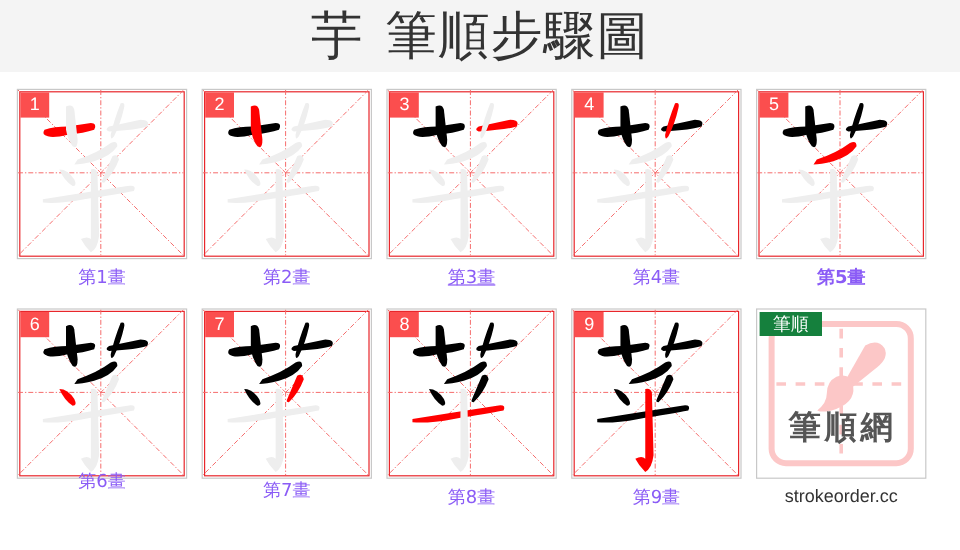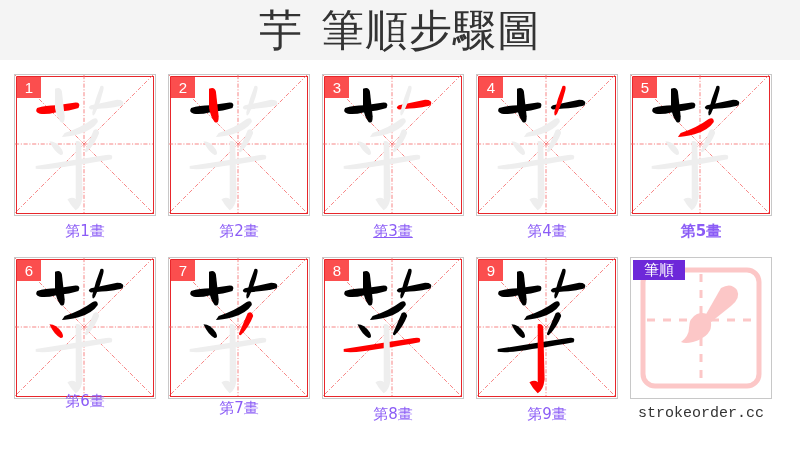--- a/index.html
+++ b/index.html
@@ -6,23 +6,23 @@
   body{width:800px;height:458px;background:#fff;position:relative;overflow:hidden;font-family:"DejaVu Sans","Liberation Sans",sans-serif;}
   .header{position:absolute;left:0;top:0;width:800px;height:60px;background:#f4f4f4;}
   .title{position:absolute;left:0;top:0;width:800px;height:60px;line-height:60px;text-align:center;font-size:43px;color:#333;letter-spacing:1px;}
   .title .ch{margin-right:18px;}
   .cell{position:absolute;width:140px;height:140px;border:1px solid #c8c8c8;background:#fff;}
   .cell .inner{position:absolute;left:1px;top:1px;width:136px;height:136px;border:1px solid #e8262b;}
   .cell svg{position:absolute;left:0;top:0;width:138px;height:138px;}
   .num{position:absolute;left:2px;top:2px;width:24px;height:21px;background:#fb4e4e;color:#fff;font-size:15px;line-height:21px;text-align:center;font-family:"Liberation Sans",sans-serif;z-index:2;}
   .label{position:absolute;width:142px;text-align:center;font-size:15px;color:#8b5cf6;}
   .logo-cell{position:absolute;left:630px;top:257px;width:140px;height:140px;border:1px solid #c8c8c8;background:#fff;}
-  .logo-tag{position:absolute;left:2px;top:2px;width:52px;height:20px;background:#6d28d9;color:#fff;font-size:15px;line-height:20px;text-align:center;z-index:2;}
+  .logo-tag{position:absolute;left:2px;top:2px;width:52px;height:20px;background:#15803d;color:#fff;font-size:15px;line-height:20px;text-align:center;z-index:2;}
   .logo-text{position:absolute;left:0;top:80px;width:142px;text-align:center;font-size:27px;font-weight:bold;color:#555;letter-spacing:3px;}
-  .site{position:absolute;left:628px;top:405px;width:146px;text-align:center;font-size:15px;color:#333;font-family:Liberation Mono, monospace;}
+  .site{position:absolute;left:628px;top:405px;width:146px;text-align:center;font-size:15px;color:#333;font-family:Liberation Sans, sans-serif;}
 </style>
 </head>
 <body>
 
 <div class="header">
   <div class="title">
     <span class="ch">芋</span><span>筆順步驟圖</span>
   </div>
 </div>
 
@@ -211,14 +211,15 @@
 
 <div class="logo-cell">
   <div class="logo-tag">筆順</div>
   <svg viewBox="0 0 140 140" width="140" height="140" style="position:absolute;left:0;top:0;">
     <rect x="12" y="12" width="116" height="116" rx="12" fill="none" stroke="#fcc7c7" stroke-width="5"></rect>
     <line x1="70" y1="16" x2="70" y2="124" stroke="#fcc7c7" stroke-width="3" stroke-dasharray="8 8"></line>
     <line x1="16" y1="62" x2="124" y2="62" stroke="#fcc7c7" stroke-width="3" stroke-dasharray="8 8"></line>
     <path d="M90 30 Q100 24 106 32 Q110 40 100 48 L80 64 L74 58 Z" fill="#fcc7c7"></path>
     <path d="M66 56 Q78 52 80 64 Q82 78 62 84 Q54 86 50 84 Q58 78 58 70 Q58 60 66 56 Z" fill="#fcc7c7"></path>
   </svg>
+  <div class="logo-text">筆順網</div>
 </div>
 <div class="site">strokeorder.cc</div>
 
 </body></html>

